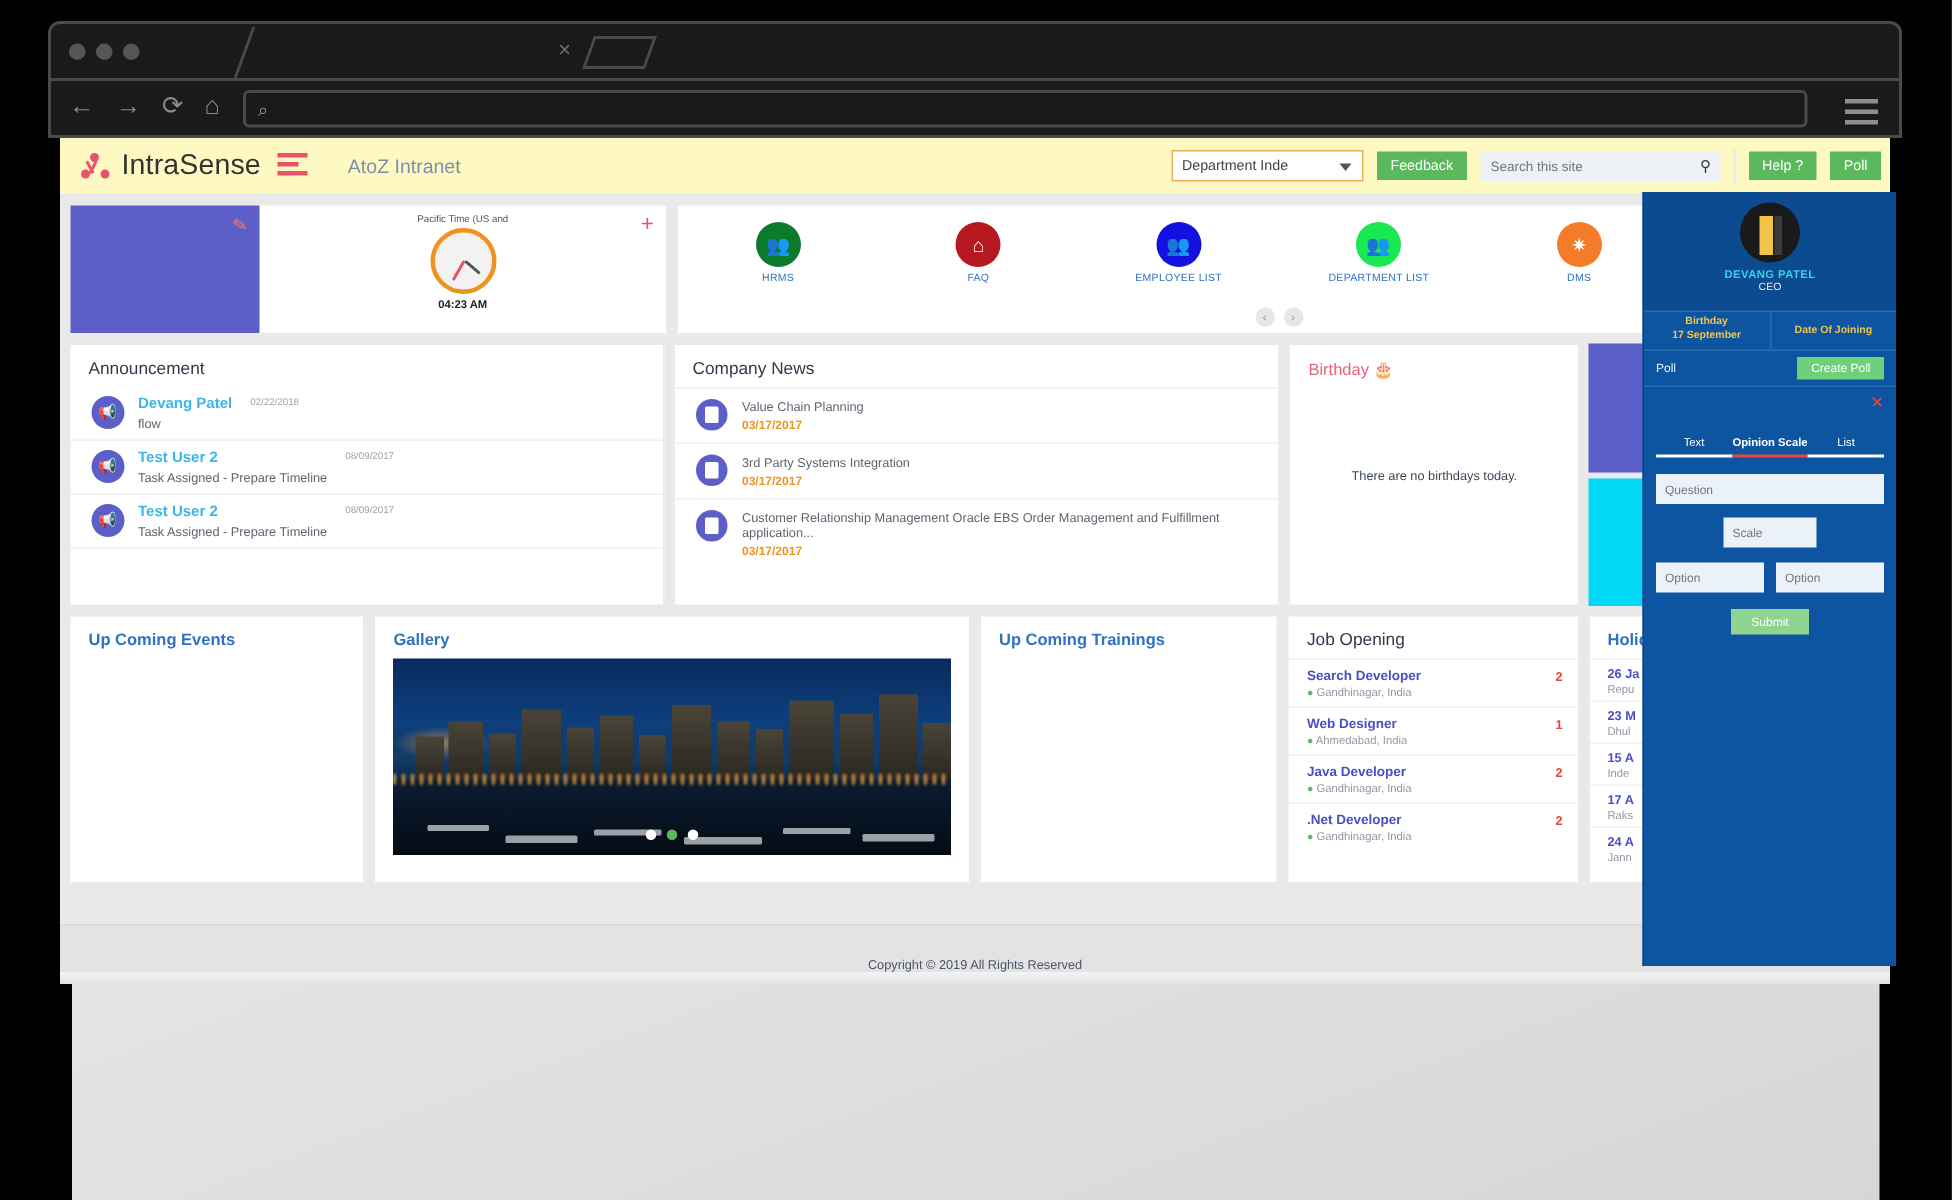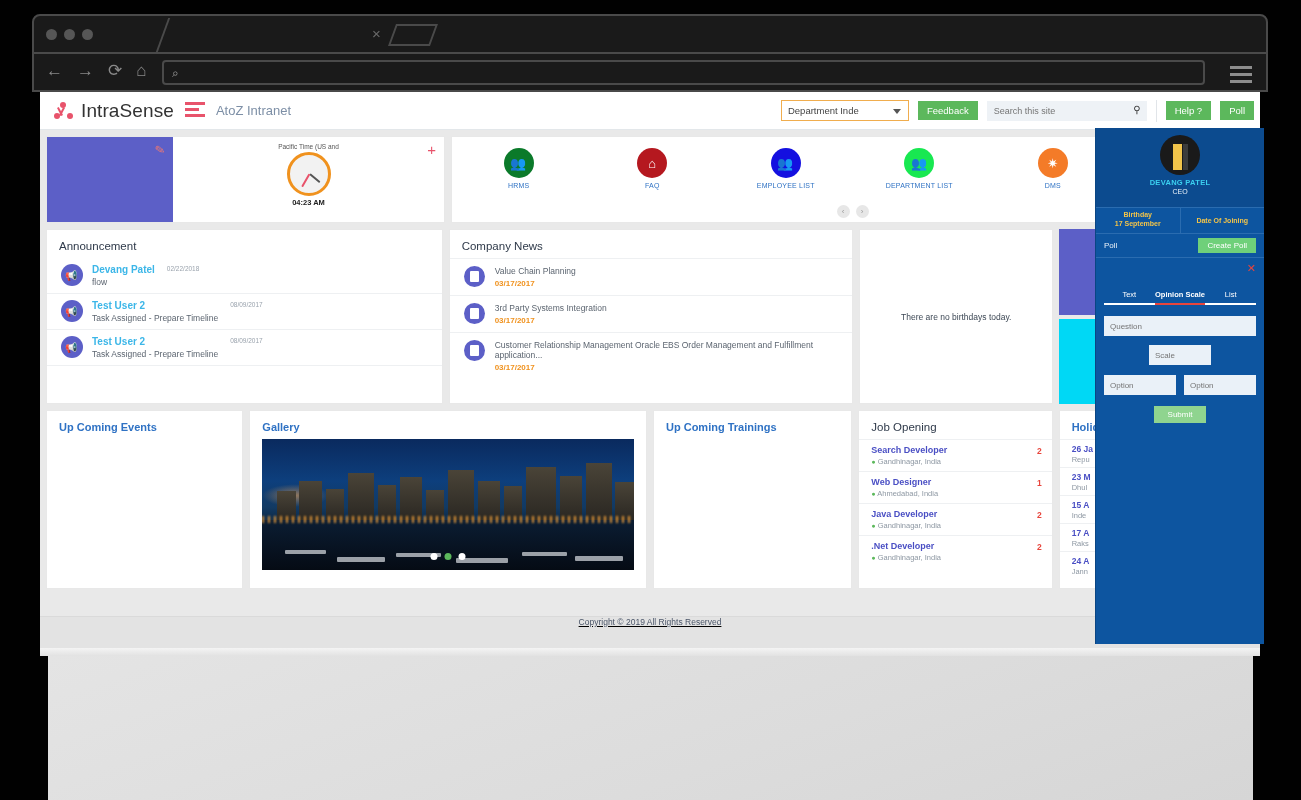--- a/index.html
+++ b/index.html
@@ -51,36 +51,36 @@
     position: absolute; left: 40px; top: 648px; width: 1220px; height: 8px;
     background: linear-gradient(#f4f4f4,#e2e2e2);
   }
   .desk-bg {
     position: absolute; left: 48px; top: 656px; width: 1205px; height: 144px;
     background: linear-gradient(160deg,#e4e4e4,#dcdcdc 60%,#d6d6d6);
   }
 
   
   .app-header {
-    position: relative; height: 38px; background: #ffffff;
+    position: relative; height: 38px; background: #fef9c3;
     border-bottom: 1px solid #e3e7ea; display: flex; align-items: center;
   }
   .logo-wrap { display: flex; align-items: center; margin-left: 14px; gap: 7px; }
   .logo-mark { width: 20px; height: 18px; position: relative; }
   .logo-mark span { position: absolute; width: 6px; height: 6px; border-radius: 50%; background: #e8536b; }
   .logo-mark span.a { left: 0; top: 11px; }
   .logo-mark span.b { left: 6px; top: 0; }
   .logo-mark span.c { left: 13px; top: 11px; }
   .logo-mark em { position: absolute; left: 7px; top: 5px; width: 2px; height: 9px; background: #e8536b; transform: rotate(28deg); }
   .logo-mark em.r2 { left: 5px; transform: rotate(-28deg); }
   .brand { font-size: 19px; color: #333; letter-spacing: .1px; }
   .hamb { width: 20px; margin-left: 4px; }
   .hamb i { display: block; height: 3px; background: #e8536b; margin-bottom: 3px; }
   .hamb i:nth-child(2) { width: 14px; }
-  .site-name { font-size: 13px; color: #7d8fa6; margin-left: 4px; }
+  .site-name { font-size: 13px; color: #7d8fa6; margin-left: 20px; }
   .hdr-right { margin-left: auto; display: flex; align-items: center; gap: 9px; padding-right: 6px; }
   .dept-select {
     width: 128px; height: 21px; border: 1px solid #f0ad4e; background: #fff;
     font-size: 9.5px; color: #444; display: flex; align-items: center;
     padding: 0 6px; position: relative;
   }
   .dept-select .caret { position: absolute; right: 7px; top: 8px; border-left: 4px solid transparent; border-right: 4px solid transparent; border-top: 5px solid #555; }
   .btn-green {
     background: #5cb85c; color: #fff; border: 0; font-size: 9.5px;
     padding: 4px 9px; height: 19px; line-height: 11px; cursor: pointer;
@@ -203,21 +203,21 @@
   .hol-card { width: 196px; height: 179px; }
   .hol-item { padding: 4px 10px 3px 12px; border-top: 1px solid #eef0f2; }
   .hol-item:first-of-type { border-top: 0; }
   .hol-date { font-size: 8.5px; color: #4a4fc4; font-weight: bold; }
   .hol-name { font-size: 7.5px; color: #8e98a3; margin-top: 1px; }
 
   
   .app-footer {
     position: absolute; left: 0; bottom: 0; width: 100%; height: 32px;
     background: #e3e3e3; border-top: 1px solid #dadada;
-    display: flex; align-items: flex-start; justify-content: center; text-decoration: underline;
+    display: flex; align-items: flex-end; justify-content: center;
   }
   .app-footer span { font-size: 8.5px; color: #4a5568; }
 
   
   .blue-panel {
     position: absolute; left: 1095px; top: 128px; width: 169px; height: 516px;
     background: #0d55a0; z-index: 40; border-left: 1px solid #0a4583;
   }
   .prof { height: 79px; background: #0c4b8f; text-align: center; padding-top: 7px; }
   .avatar {
@@ -437,20 +437,24 @@
                 <u></u>
               </div>
             <div>
               <div class="news-title">Customer Relationship Management Oracle EBS Order Management and Fulfillment application...</div>
               <div class="news-date">03/17/2017</div>
             </div>
           </div>
         </div>
 
         <div class="card bday-card">
+          <div class="card-title pink">
+            <span>Birthday</span>
+            <span>🎂</span>
+          </div>
           <div class="bday-msg">There are no birthdays today.</div>
         </div>
 
         <div class="tile-col">
           <div class="tile purple">
               <span></span>
             </div>
           <div class="tile cyan">
               <span>A</span>
             </div>

